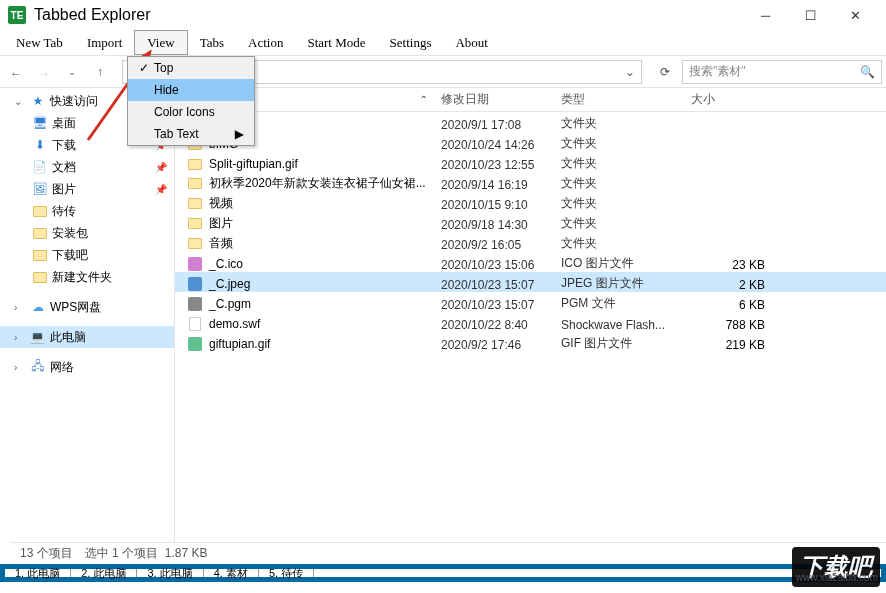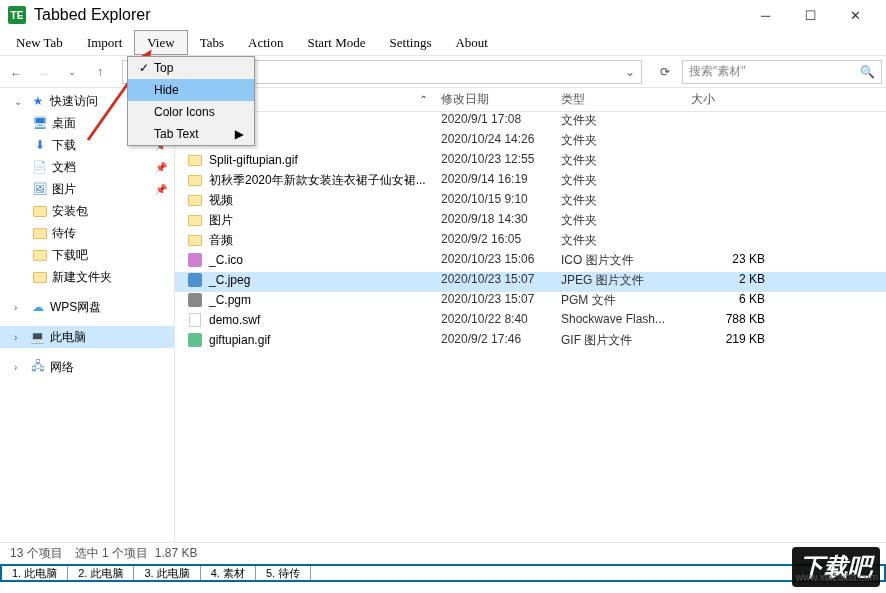--- a/index.html
+++ b/index.html
@@ -46,37 +46,37 @@
 .ic-net { color: #5a8fc7; }
 .filearea { flex: 1; display: flex; flex-direction: column; }
 .headers { height: 24px; display: flex; align-items: center; border-bottom: 1px solid #e5e5e5; color: #555; }
 .headers .hcell { padding: 0 6px; display: flex; align-items: center; height: 100%; border-right: 1px solid transparent; }
 .col-name { width: 260px; padding-left: 20px !important; }
 .col-name .sort { margin-left: auto; color: #333; font-size: 10px; }
 .col-date { width: 120px; }
 .col-type { width: 130px; }
 .col-size { width: 100px; text-align: right; }
 .rows { flex: 1; overflow: auto; }
-.row { height: 20px; display: flex; align-items: flex-start; }
+.row { height: 20px; display: flex; align-items: flex-end; }
 .row.sel { background: #cce8ff; }
 .row .cell { padding: 0 6px; white-space: nowrap; overflow: hidden; text-overflow: ellipsis; }
 .row .cell.name { width: 260px; display: flex; align-items: center; gap: 6px; padding-left: 12px; }
 .row .cell.date { width: 120px; color: #333; }
 .row .cell.type { width: 130px; color: #333; }
 .row .cell.size { width: 100px; text-align: right; padding-right: 20px; }
 .row .fic { width: 16px; height: 16px; flex-shrink: 0; display: flex; align-items: center; justify-content: center; }
 .fic-folder { background: #ffe9a8; border: 1px solid #e0c060; border-radius: 1px; width: 14px; height: 11px; }
 .fic-ico { background: #d080d0; width: 14px; height: 14px; border-radius: 2px; }
 .fic-jpg { background: #5090d0; width: 14px; height: 14px; border-radius: 2px; }
 .fic-pgm { background: #888; width: 14px; height: 14px; border-radius: 2px; }
 .fic-swf { background: #fff; border: 1px solid #ccc; width: 12px; height: 14px; }
 .fic-gif { background: #60c090; width: 14px; height: 14px; border-radius: 2px; }
 .fic-bmp { background: #d07050; width: 14px; height: 14px; border-radius: 2px; }
-.status { height: 22px; border-top: 1px solid #e5e5e5; display: flex; align-items: center; padding: 0 10px; color: #555; gap: 12px; }
-.tabstrip { height: 18px; border: 2px solid #0369a1; display: flex; text-align: center; }
+.status { height: 22px; border-top: 1px solid #e5e5e5; display: flex; align-items: center; padding: 0 10px; color: #555; gap: 12px; margin-left: 10px; }
+.tabstrip { height: 18px; border: 5px solid #0369a1; display: flex; text-align: center; }
 .tabstrip .tab { padding: 0 10px; border-right: 1px solid #999; display: flex; align-items: center; font-size: 11px; }
 .arrow { position: absolute; top: 40px; left: 80px; pointer-events: none; z-index: 50; }
 .watermark { position: absolute; bottom: 6px; right: 6px; display: flex; align-items: center; gap: 6px; opacity: 0.9; }
 .watermark .wm-box { background: #000; color: #fff; padding: 4px 8px; font-size: 24px; font-weight: bold; font-style: italic; border-radius: 4px; }
 </style>
 </head>
 <body>
 
 <div class="titlebar">
   <div class="app-icon">TE</div>
@@ -164,27 +164,27 @@
       </div>
     <div class="sitem child">
         <span class="ic ic-pic">🖼</span>
         <span>图片</span>
         <span class="pin">📌</span>
       </div>
     <div class="sitem child">
         <span class="ic">
           <span class="fic-folder"></span>
         </span>
-        <span>安装包</span>
+        <span>待传</span>
       </div>
     <div class="sitem child">
         <span class="ic">
           <span class="fic-folder"></span>
         </span>
-        <span>待传</span>
+        <span>安装包</span>
       </div>
     <div class="sitem child">
         <span class="ic">
           <span class="fic-folder"></span>
         </span>
         <span>下载吧</span>
       </div>
     <div class="sitem child">
         <span class="ic">
           <span class="fic-folder"></span>

